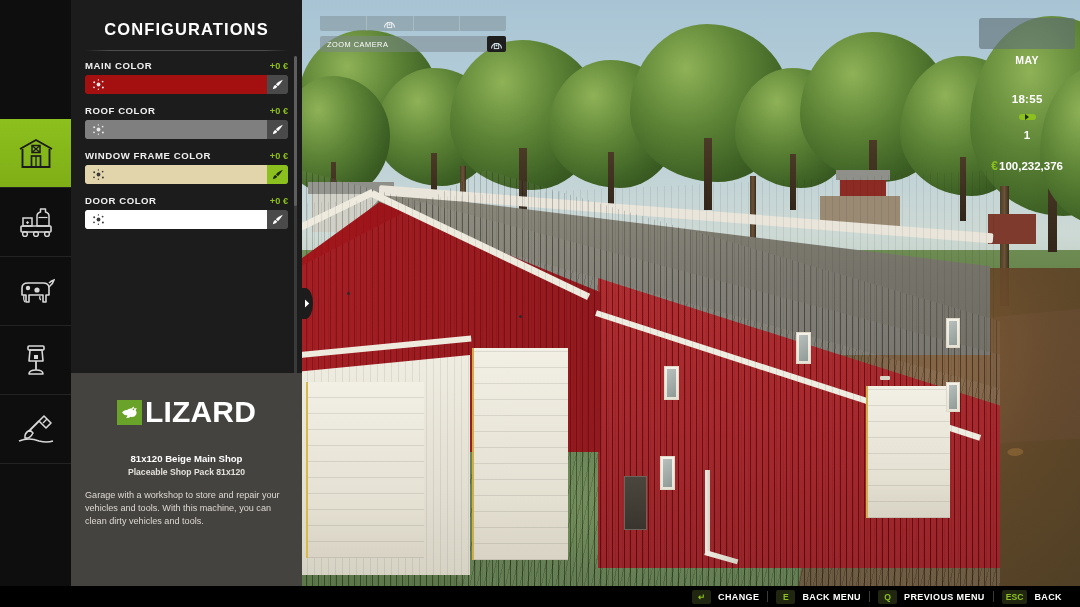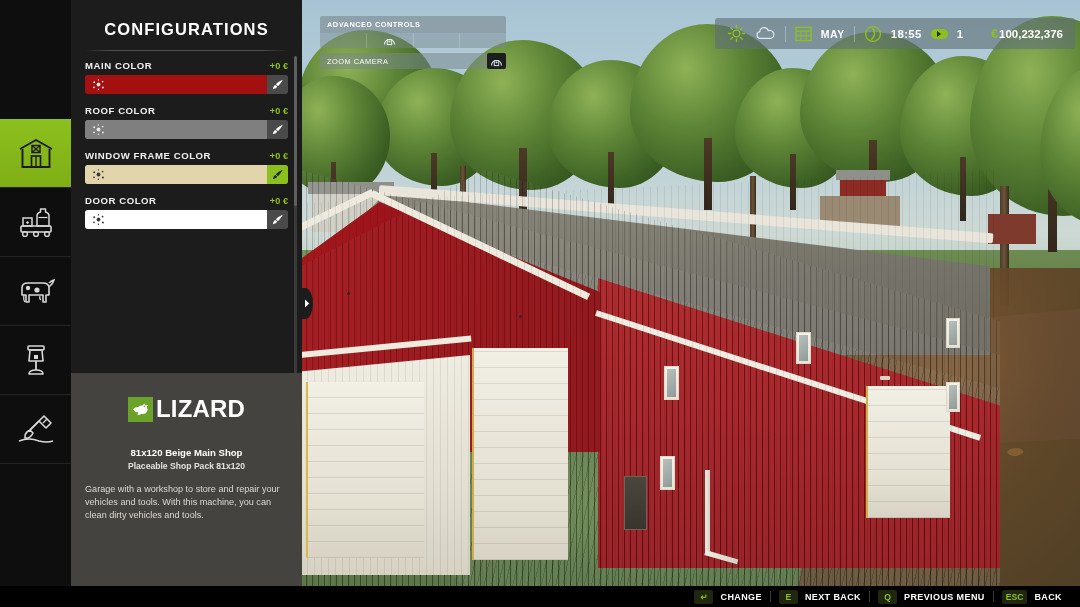--- a/index.html
+++ b/index.html
@@ -194,21 +194,21 @@
   
   .desc {
     position: absolute; left: 71px; top: 373px; width: 231px; height: 213px;
     background: #45433f; z-index: 22; padding: 12px 14px 0 14px;
   }
   .brand { display:flex; align-items:center; justify-content:center; gap:3px; margin-top: 10px; }
   .brand-badge {
     width: 25px; height: 25px; background: #6aa32a;
     display:flex; align-items:center; justify-content:center;
   }
-  .brand-name { color:#fff; font-size: 24px; font-weight: bold; letter-spacing: .2px; }
+  .brand-name { color:#fff; font-size: 30px; font-weight: bold; letter-spacing: .2px; }
   .item-name { text-align:center; color:#fff; font-size: 9.6px; font-weight: bold; margin-top: 24px; }
   .item-sub { text-align:center; color:#e3e1dc; font-size: 8.6px; font-weight: bold; margin-top: 3px; }
   .item-desc { color:#ddd9d3; font-size: 9.1px; line-height: 1.42; margin-top: 12px; }
 
   
   .adv { position: absolute; left: 320px; top: 16px; width: 186px; z-index: 15; }
   .adv-title-bar {
     background: rgba(120,135,140,.58); color:#fff;
     font-size: 7.4px; font-weight: bold; letter-spacing: .5px;
     padding: 4px 7px; border-radius: 2px 2px 0 0;
@@ -221,21 +221,21 @@
     display:flex; align-items:center; justify-content: space-between;
     padding: 0 0 0 7px; height: 16px;
   }
   .zoom-label { color:#fff; font-size: 7.4px; font-weight:normal; letter-spacing:.5px; }
   .zoom-key { width: 19px; height: 16px; background:#1e1e1e; border-radius: 2px; display:flex; align-items:center; justify-content:center; }
 
   
   .hud {
     position: absolute; right: 5px; top: 18px; height: 31px; z-index: 15;
     background: rgba(95,112,118,.62); border-radius: 3px;
-    display:flex; align-items:center; padding: 0 12px; gap: 9px;
+    display:flex; align-items:center; padding: 0 12px; gap: 9px; flex-direction: column;
   }
   .hud-sep { width:1px; height:16px; background: rgba(255,255,255,.3); }
   .hud-text { color:#fff; font-size: 11.5px; font-weight: bold; letter-spacing:.3px; }
   .hud-month { color:#fff; font-size: 10.5px; font-weight: bold; letter-spacing:.5px; }
   .speed-pill {
     background:#8cc01e; border-radius: 7px; width: 17px; height: 10px;
     display:flex; align-items:center; justify-content:center;
   }
   .speed-pill::after { content:""; width:0; height:0; border-left:4px solid #1d2a07; border-top:3px solid transparent; border-bottom:3px solid transparent; }
   .money { color:#fff; font-size:11.5px; font-weight:bold; display:flex; align-items:center; gap:1px; }
@@ -355,21 +355,20 @@
       <div class="downspout" style="left:405px; top:300px; width:5px; height:82px;"></div>
       <div class="downspout" style="left:405px; top:380px; width:34px; height:5px; transform:rotate(16deg); transform-origin:left center;"></div>
 
       <div class="bolt" style="left:47px; top:122px;"></div>
       <div class="bolt" style="left:219px; top:145px;"></div>
       <div class="bolt" style="left:580px; top:206px; width:10px; height:4px; border-radius:1px; background:#d8d4c6;"></div>
     </div>
   </div>
 
   <div class="adv">
-    <div class="adv-title-bar">ADVANCED CONTROLS</div>
     <div class="adv-grid">
       <div class="adv-cell"></div>
       <div class="adv-cell">
         <svg width="13" height="11" viewBox="0 0 13 11">
           <path d="M1.5 9.5 A5 5 0 0 1 11.5 9.5" fill="none" stroke="#e8eef0" stroke-width="1.1"></path>
           <rect x="4.3" y="4.6" width="4.4" height="5" fill="none" stroke="#e8eef0" stroke-width="1"></rect>
           <circle cx="6.5" cy="6.6" r="1" fill="#e8eef0"></circle>
         </svg>
       </div>
       <div class="adv-cell"></div>
@@ -631,21 +630,21 @@
   </div>
 
   <div class="bottom" id="bottom-bar">
       <div class="hint">
         <span class="keycap">↵</span>
         <span class="hint-label">CHANGE</span>
       </div>
       <span class="hint-sep"></span>
       <div class="hint">
         <span class="keycap">E</span>
-        <span class="hint-label">NEXT BACK</span>
+        <span class="hint-label">BACK MENU</span>
       </div>
       <span class="hint-sep"></span>
       <div class="hint">
         <span class="keycap">Q</span>
         <span class="hint-label">PREVIOUS MENU</span>
       </div>
       <span class="hint-sep"></span>
       <div class="hint">
         <span class="keycap">ESC</span>
         <span class="hint-label">BACK</span>

